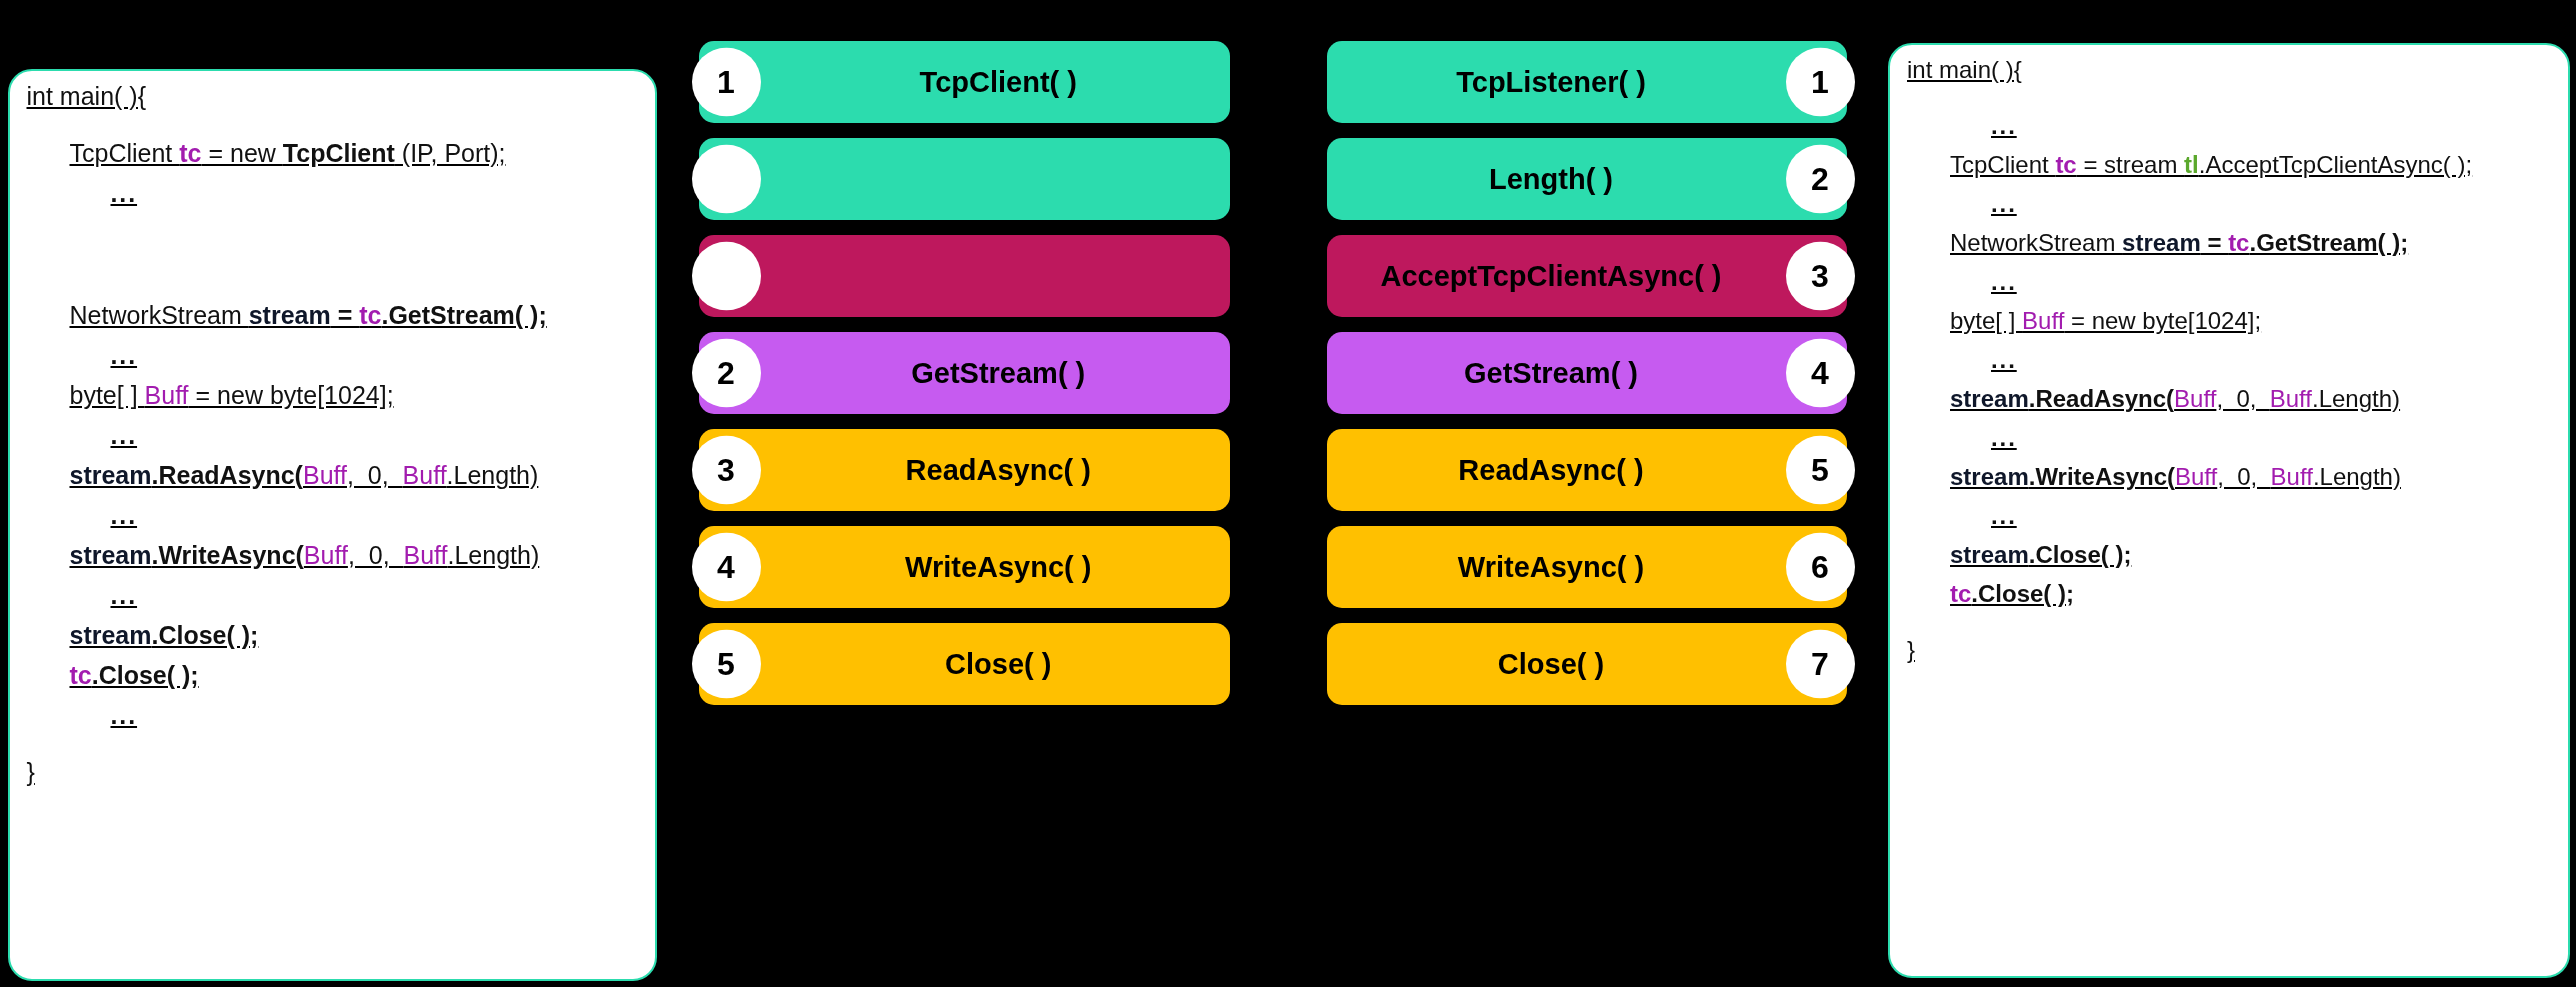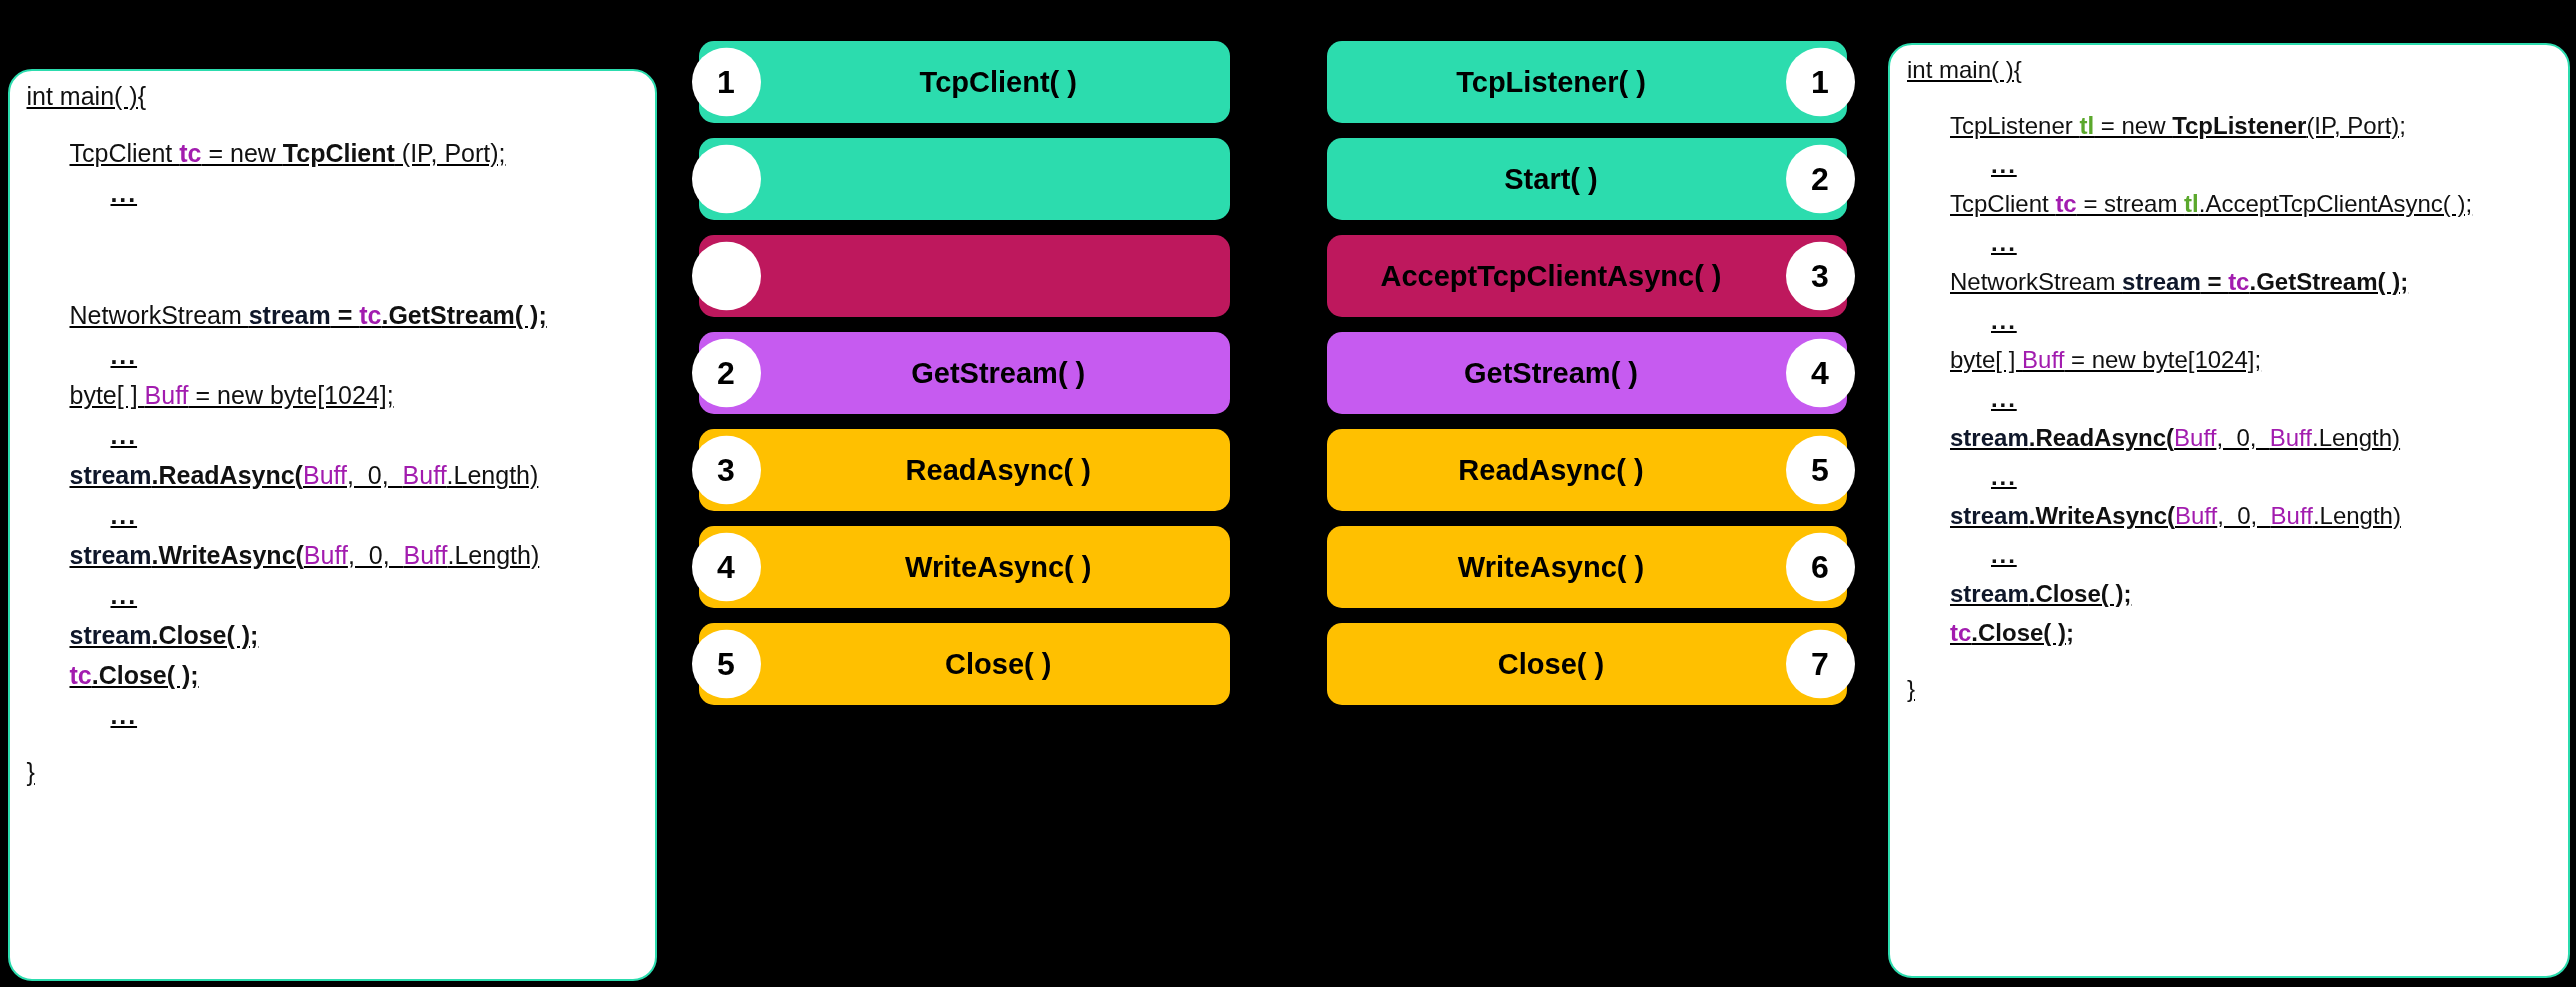--- a/index.html
+++ b/index.html
@@ -160,21 +160,21 @@
   <div class="pill-col" id="col-right">
 
     <div class="pill c-green">
       <div class="pill-label">TcpListener( )</div>
       <div class="num">
           <span>1</span>
         </div>
     </div>
 
     <div class="pill c-green">
-      <div class="pill-label">Start( )</div>
+      <div class="pill-label">Length( )</div>
       <div class="num">
           <span>2</span>
         </div>
     </div>
 
     <div class="pill c-blue">
       <div class="pill-label">AcceptTcpClientAsync( )</div>
       <div class="num">
           <span>3</span>
         </div>
@@ -208,21 +208,20 @@
         </div>
     </div>
 
   </div>
 
   <div class="code-panel" id="code-right">
     <div class="code-body">
 
       <div class="line"><span>int main( ){</span></div>
       <div class="spacer-sm"></div>
-      <div class="line ind1"><span>TcpListener </span><span class="green">tl</span><span> = new </span><span class="b">TcpListener</span><span>(IP, Port);</span></div>
       <div class="line ind2 dots"><span>...</span></div>
       <div class="line ind1"><span>TcpClient </span><span class="cyan">tc</span><span> = stream </span><span class="green">tl</span><span>.AcceptTcpClientAsync( );</span></div>
       <div class="line ind2 dots"><span>...</span></div>
       <div class="line ind1"><span>NetworkStream </span><span class="purple">stream</span><span class="b"> = </span><span class="cyan">tc</span><span class="b">.GetStream( );</span></div>
       <div class="line ind2 dots"><span>...</span></div>
       <div class="line ind1"><span>byte[ ] </span><span class="amber">Buff</span><span> = new byte[1024];</span></div>
       <div class="line ind2 dots"><span>...</span></div>
       <div class="line ind1"><span class="purple">stream</span><span class="b">.ReadAsync(</span><span class="amber">Buff</span><span>,  0,  </span><span class="amber">Buff</span><span>.Length)</span></div>
       <div class="line ind2 dots"><span>...</span></div>
       <div class="line ind1"><span class="purple">stream</span><span class="b">.WriteAsync(</span><span class="amber">Buff</span><span>,  0,  </span><span class="amber">Buff</span><span>.Length)</span></div>

